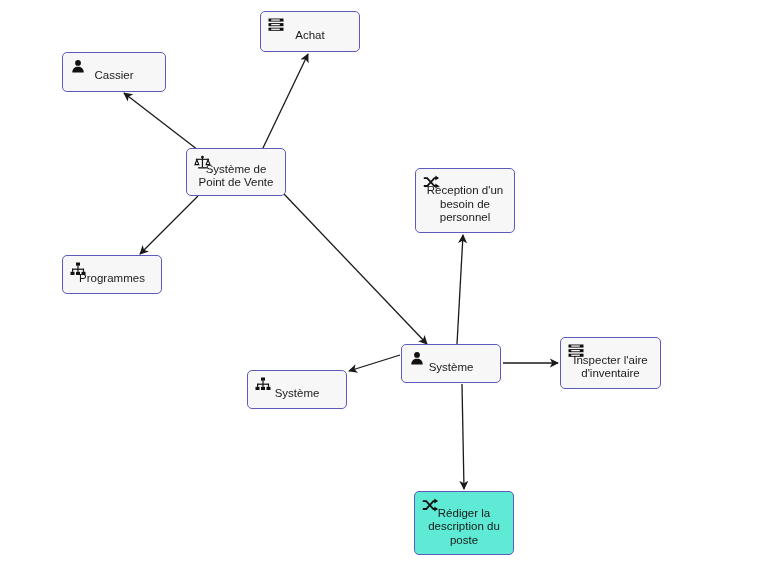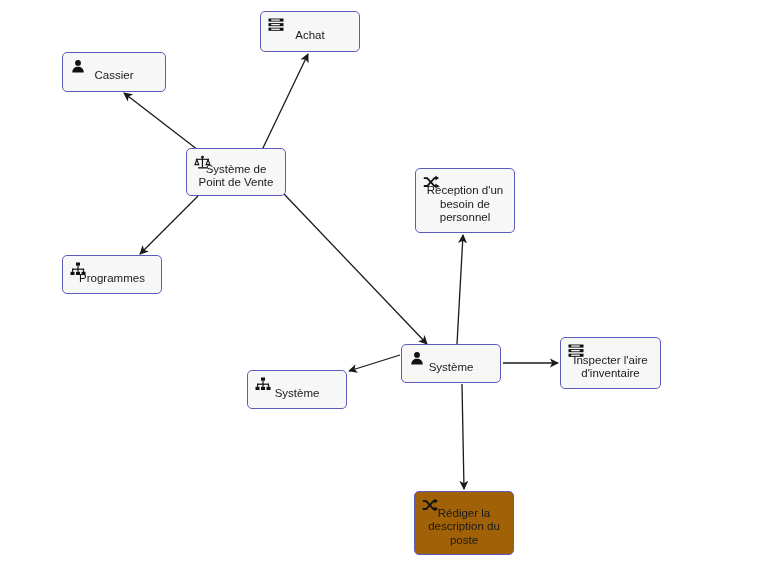--- a/index.html
+++ b/index.html
@@ -162,21 +162,21 @@
             <rect x="0.5" y="5.1" width="15" height="3.1" fill="#111"></rect>
             <rect x="0.5" y="9.7" width="15" height="3.1" fill="#111"></rect>
             <rect x="3.2" y="1.4" width="8.6" height="1.3" fill="#f7f7f7"></rect>
             <rect x="3.2" y="6.0" width="8.6" height="1.3" fill="#f7f7f7"></rect>
             <rect x="3.2" y="10.6" width="8.6" height="1.3" fill="#f7f7f7"></rect>
           </svg>
         </span>
         <span class="label">Inspecter l'aire
 d'inventaire</span>
       </div>
-      <div class="node" style="left: 414px; top: 491px; width: 100px; height: 64px; background: #a16207; border-color: rgb(91, 91, 189); color: rgb(26, 26, 26);">
+      <div class="node" style="left: 414px; top: 491px; width: 100px; height: 64px; background: #5eead4; border-color: rgb(91, 91, 189); color: rgb(26, 26, 26);">
         <span class="node-icon">
           <svg viewBox="0 0 16 14" width="16" height="14">
             <path d="M0.8 3.1 H4.2 L11.4 11.0 H15.2" stroke="#111" stroke-width="1.8" fill="none"></path>
             <path d="M0.8 11.0 H4.2 L11.4 3.1 H15.2" stroke="#111" stroke-width="1.8" fill="none"></path>
             <path d="M12.4 0.6 L15.8 3.1 L12.4 5.6 Z" fill="#111"></path>
             <path d="M12.4 8.5 L15.8 11.0 L12.4 13.5 Z" fill="#111"></path>
           </svg>
         </span>
         <span class="label">Rédiger la
 description du

